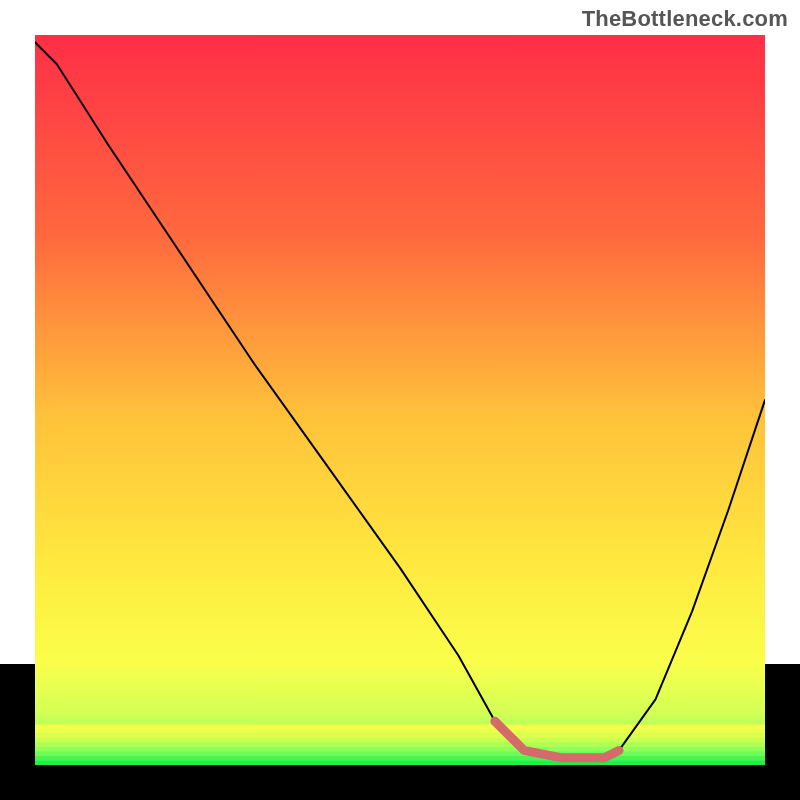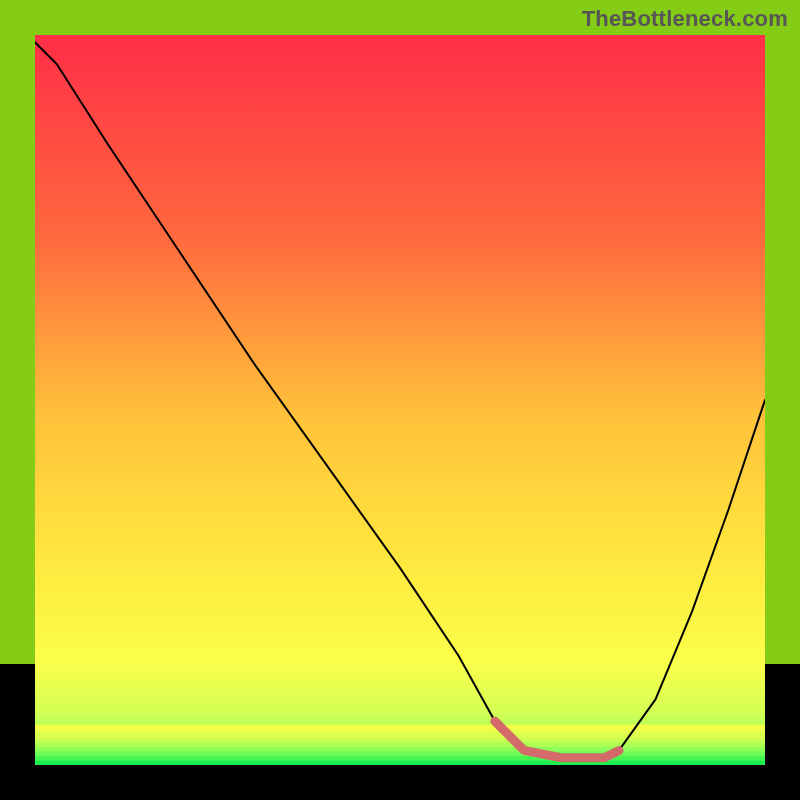--- a/index.html
+++ b/index.html
@@ -7,21 +7,21 @@
     padding: 0;
     width: 800px;
     height: 800px;
     background: #000;
     overflow: hidden;
   }
   .container {
     position: relative;
     width: 800px;
     height: 664px;
-    background: #84cc16;
+    background: #ffffff;
   }
   .watermark {
     position: absolute;
     top: 6px;
     right: 12px;
     font-family: Arial, Helvetica, sans-serif;
     font-size: 22px;
     font-weight: 600;
     color: #565656;
     letter-spacing: 0.2px;

